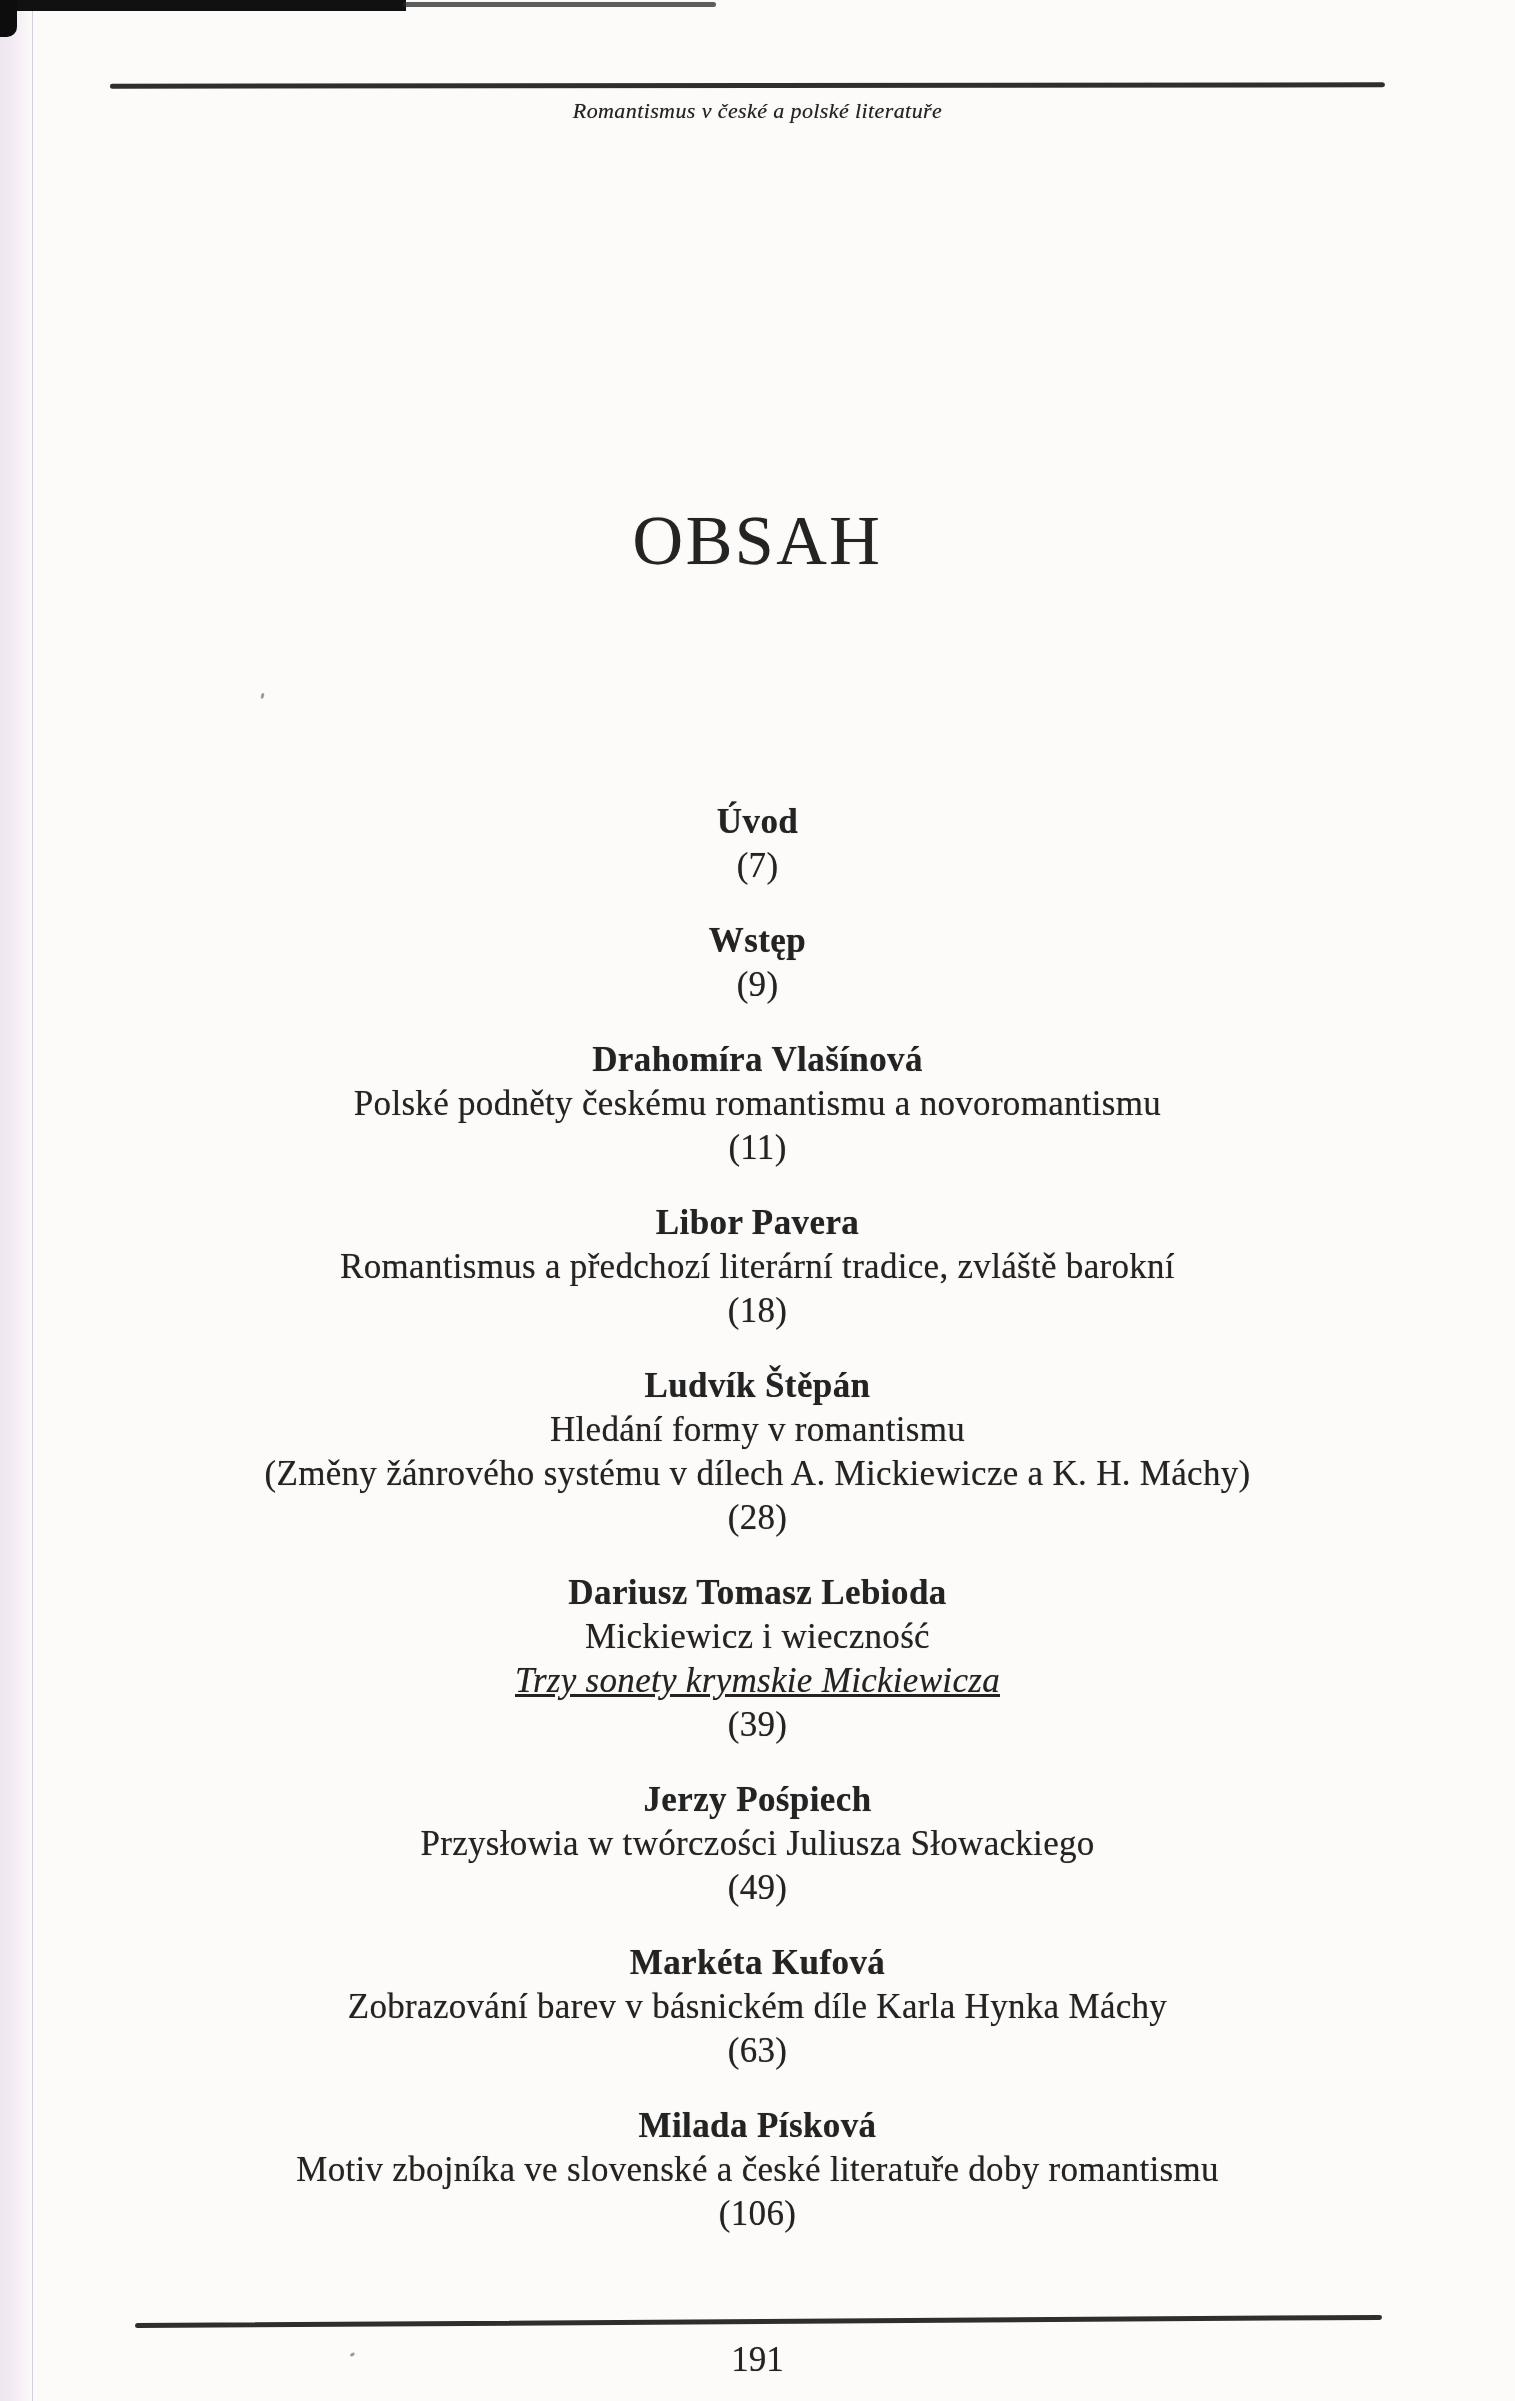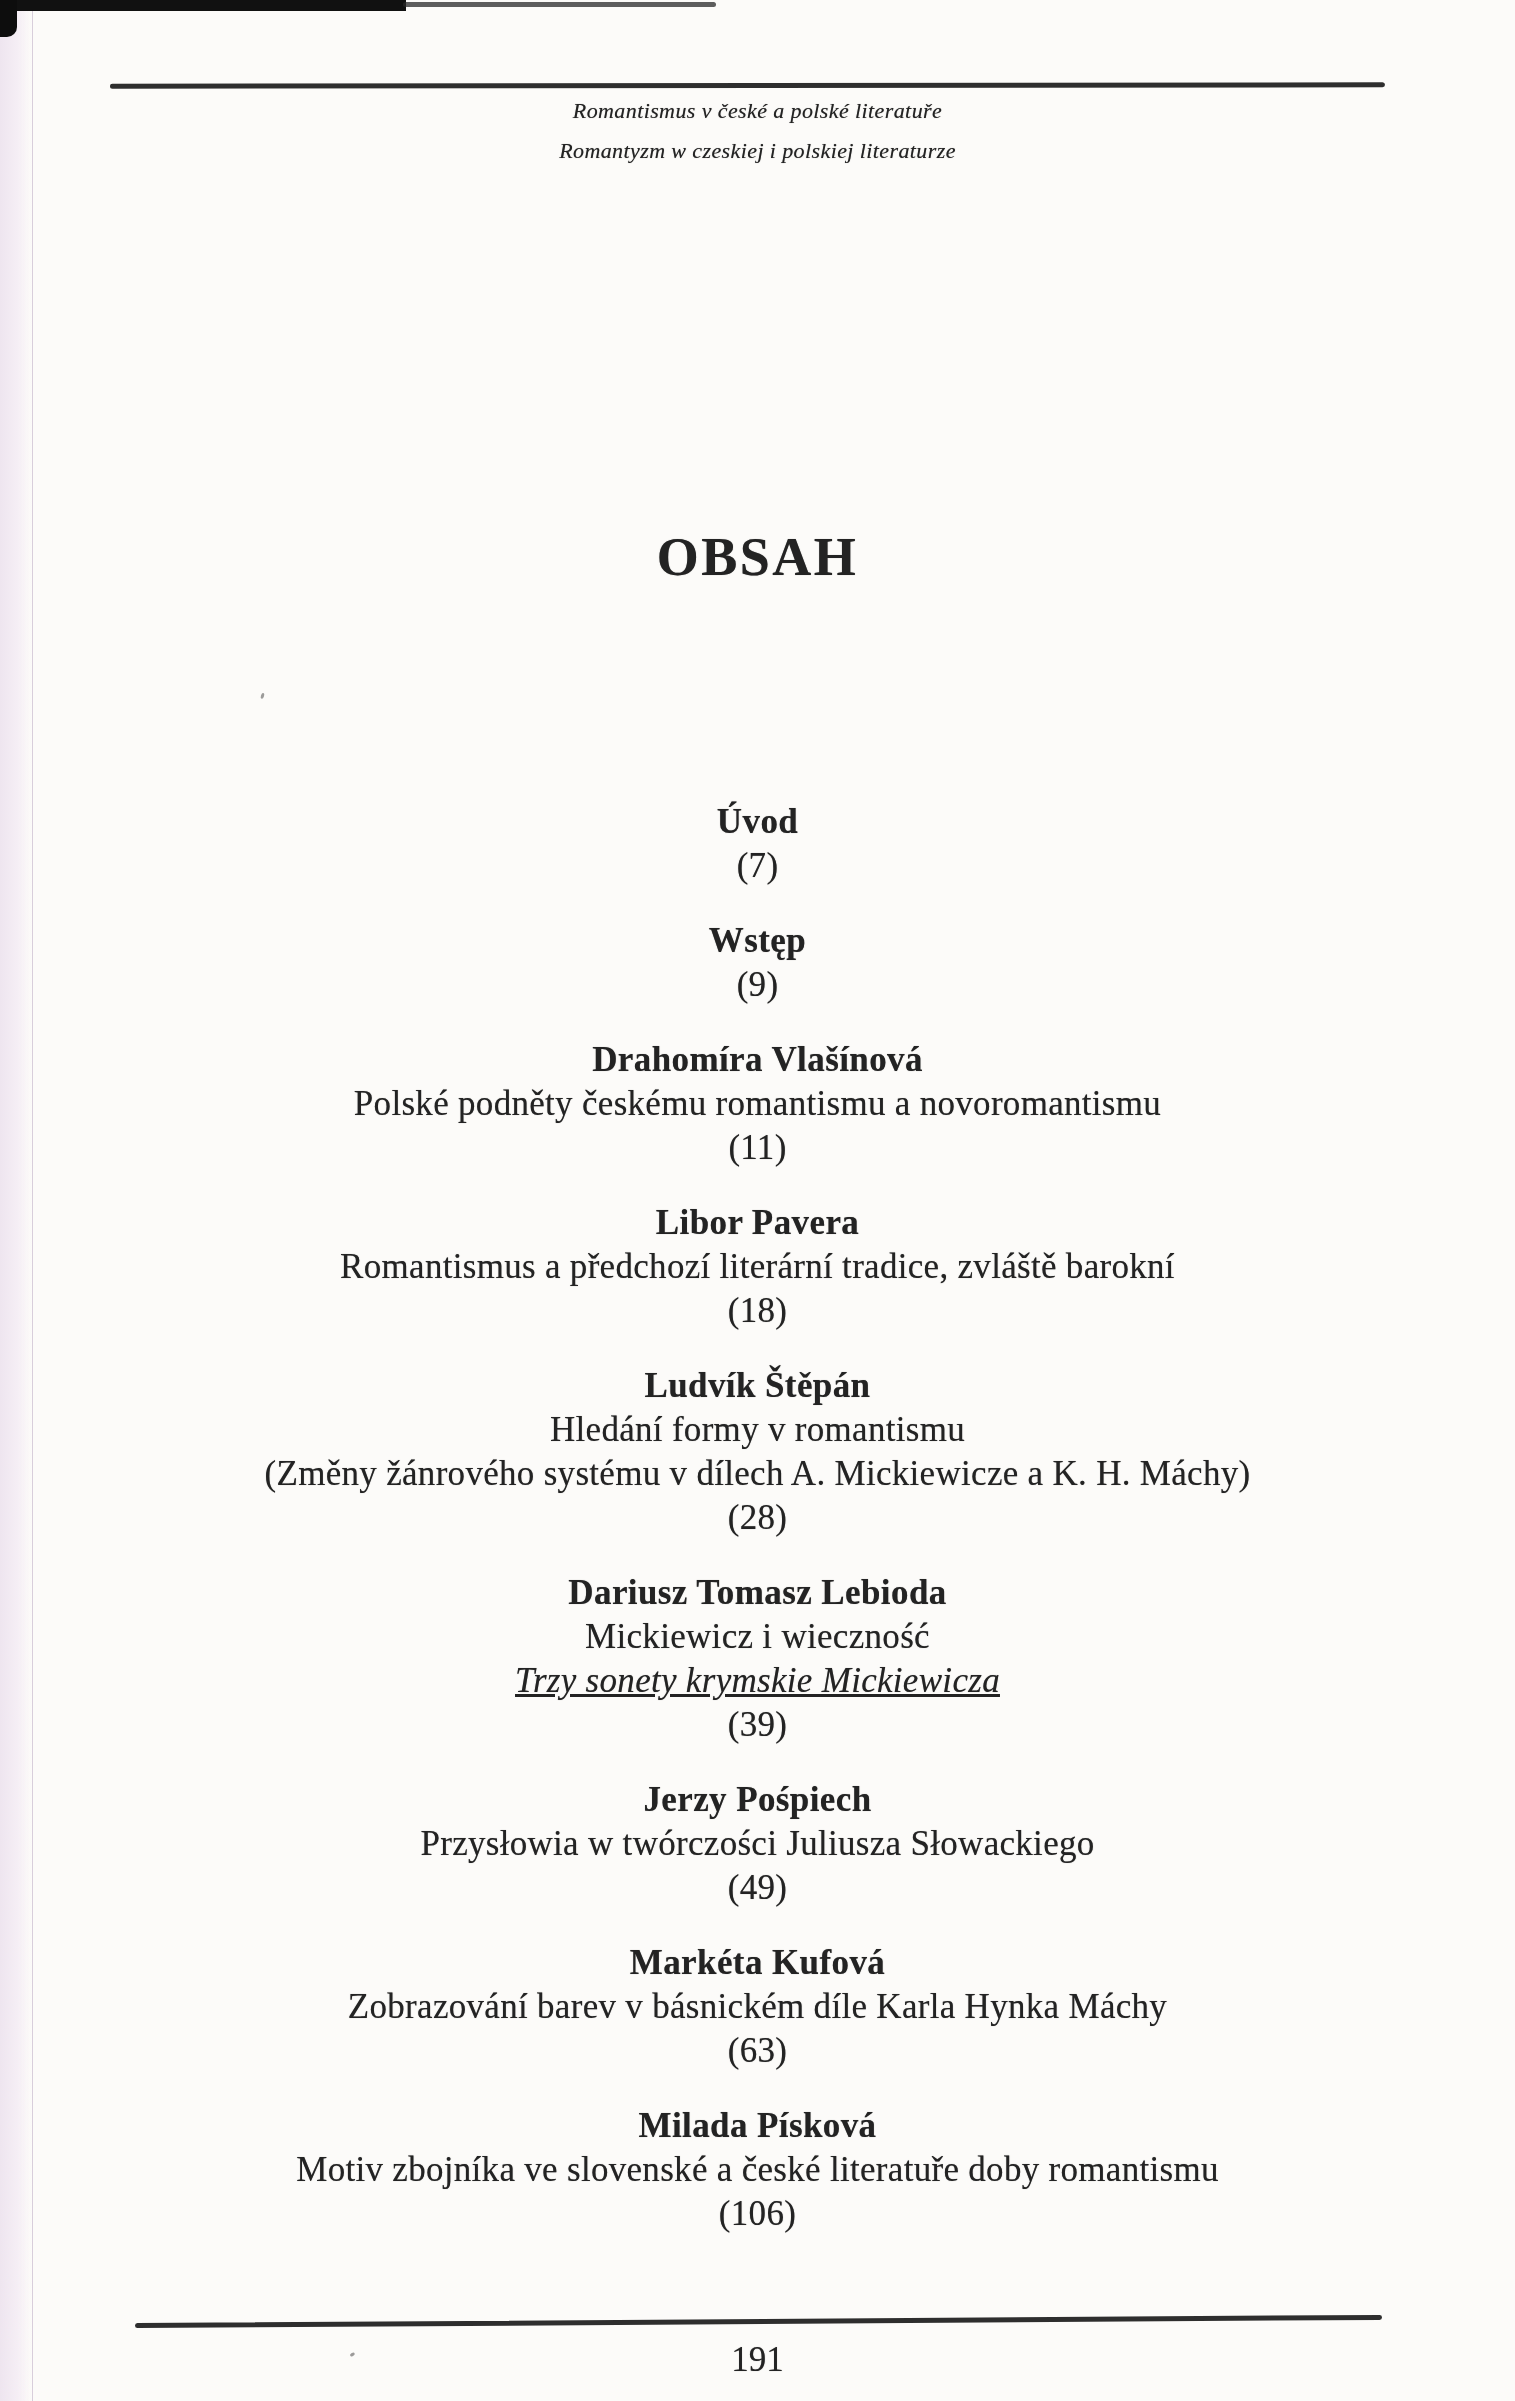--- a/index.html
+++ b/index.html
@@ -78,26 +78,26 @@
     width: 100%;
     text-align: center;
     font-style: italic;
     font-size: 22px;
     line-height: 40px;
     letter-spacing: 0.4px;
   }
 
   .toc-title {
     position: absolute;
-    left: 0; top: 528px;
+    left: 0; top: 502px;
     width: 100%;
     margin: 0;
     text-align: center;
-    font-size: 54px;
-    font-weight: bold;
+    font-size: 70px;
+    font-weight: normal;
     letter-spacing: 2.5px;
     line-height: 1.1;
   }
 
   .entries {
     position: absolute;
     left: 42px; top: 792px;
     width: 1431px;
     text-align: center;
     font-size: 35px;
@@ -128,21 +128,20 @@
   <div class="scan-bar-top"></div>
   <div class="scan-bar-top-thin"></div>
   <div class="scan-corner"></div>
   <div class="speckle s1"></div>
   <div class="speckle s3"></div>
 
   <div class="rule rule-top"></div>
 
   <div class="header-block scan-ink">
     <div>Romantismus v české a polské literatuře</div>
-    <div>Romantyzm w czeskiej i polskiej literaturze</div>
   </div>
 
   <h1 class="toc-title scan-ink">OBSAH</h1>
 
   <div class="entries scan-ink">
   <div class="entry">
     <div class="entry-author">Úvod</div>
     <div class="entry-lines"></div>
     <div class="entry-page">(7)</div>
   </div>

